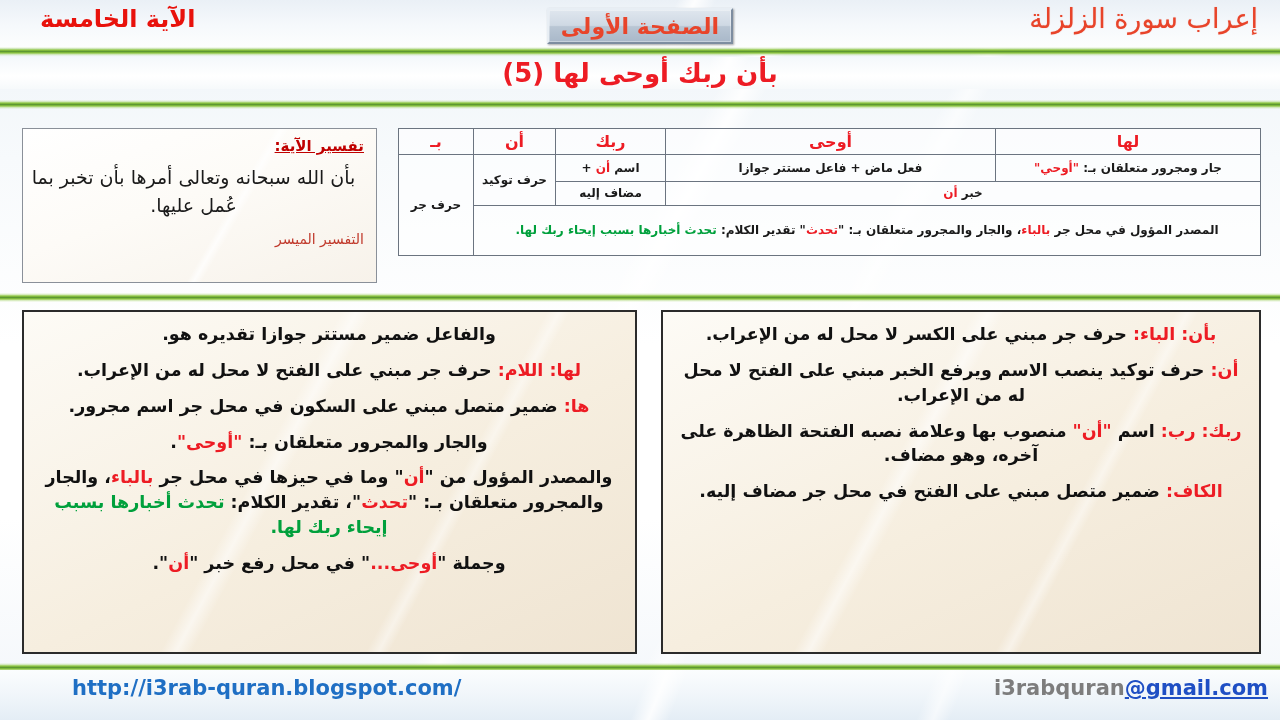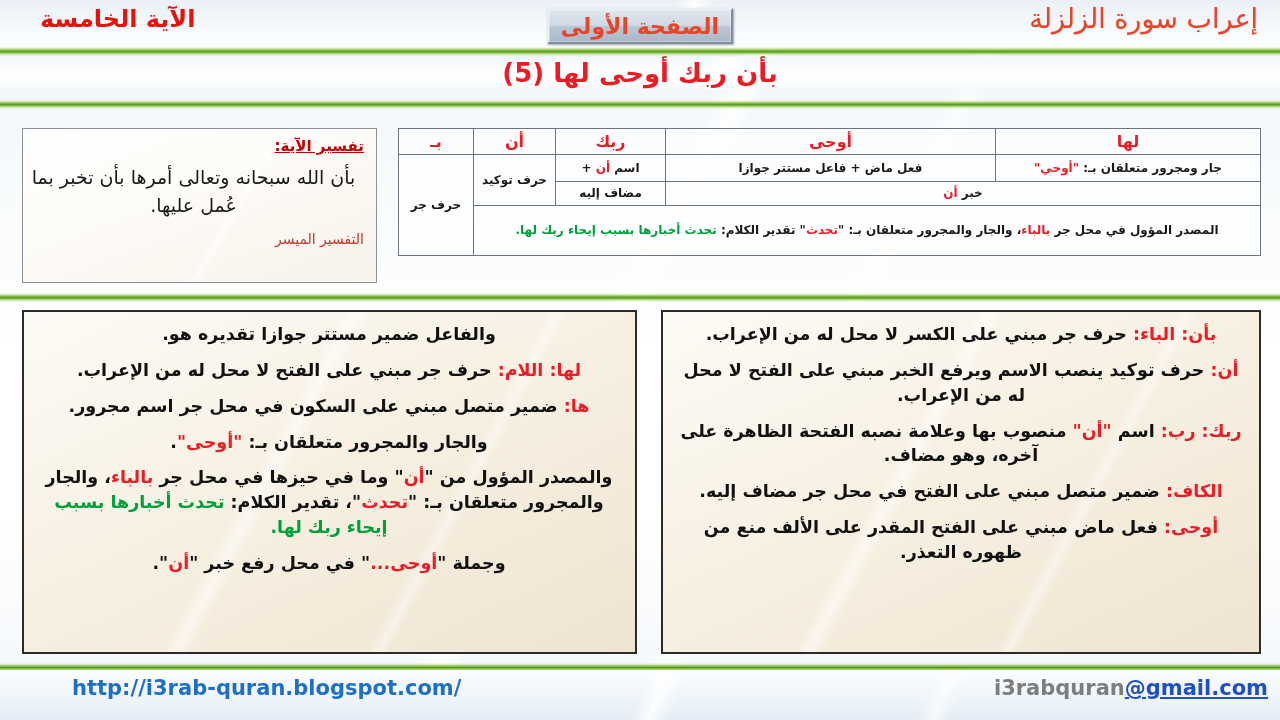--- a/index.html
+++ b/index.html
@@ -262,23 +262,20 @@
     </div>
     <div class="entry">
       <span class="lemma">أن:</span><span> حرف توكيد ينصب الاسم ويرفع الخبر مبني على الفتح لا محل له من الإعراب.</span>
     </div>
     <div class="entry">
       <span class="lemma">ربك: رب:</span><span> اسم <span style="color: rgb(237, 28, 36);">"أن"</span> منصوب بها وعلامة نصبه الفتحة الظاهرة على آخره، وهو مضاف.</span>
     </div>
     <div class="entry">
       <span class="lemma">الكاف:</span><span> ضمير متصل مبني على الفتح في محل جر مضاف إليه.</span>
     </div>
-    <div class="entry">
-      <span class="lemma">أوحى:</span><span> فعل ماض مبني على الفتح المقدر على الألف منع من ظهوره التعذر.</span>
-    </div>
   </div>
 
   <div class="panel" id="panel-left">
     <div class="entry">
       <span class="lemma"></span><span>والفاعل ضمير مستتر جوازا تقديره هو.</span>
     </div>
     <div class="entry">
       <span class="lemma">لها: اللام:</span><span> حرف جر مبني على الفتح لا محل له من الإعراب.</span>
     </div>
     <div class="entry">

